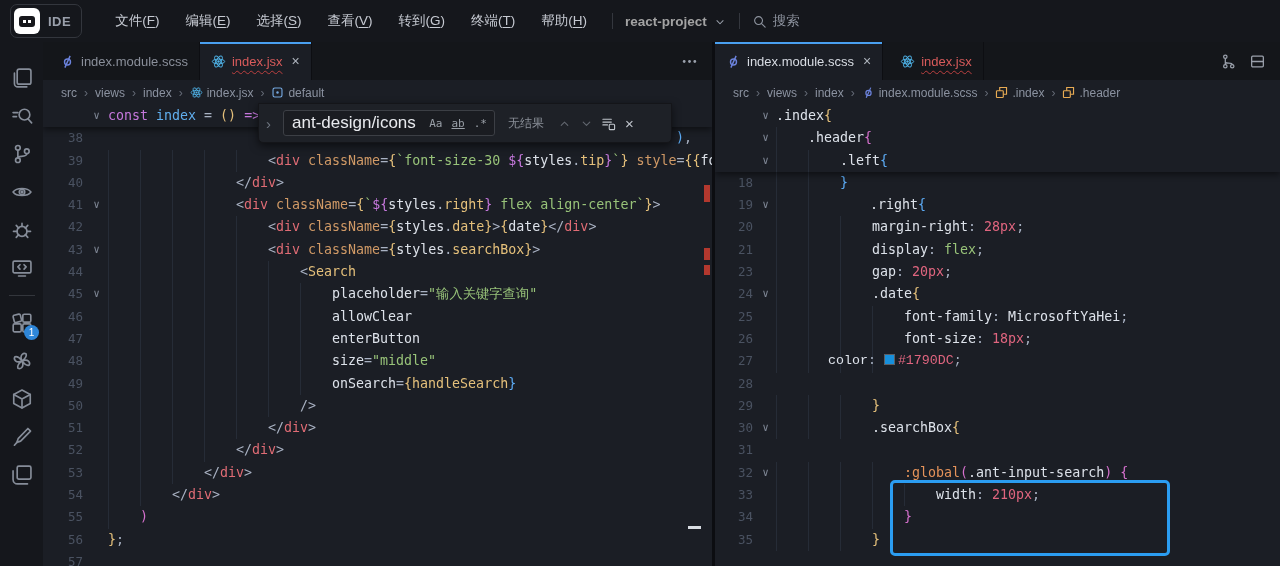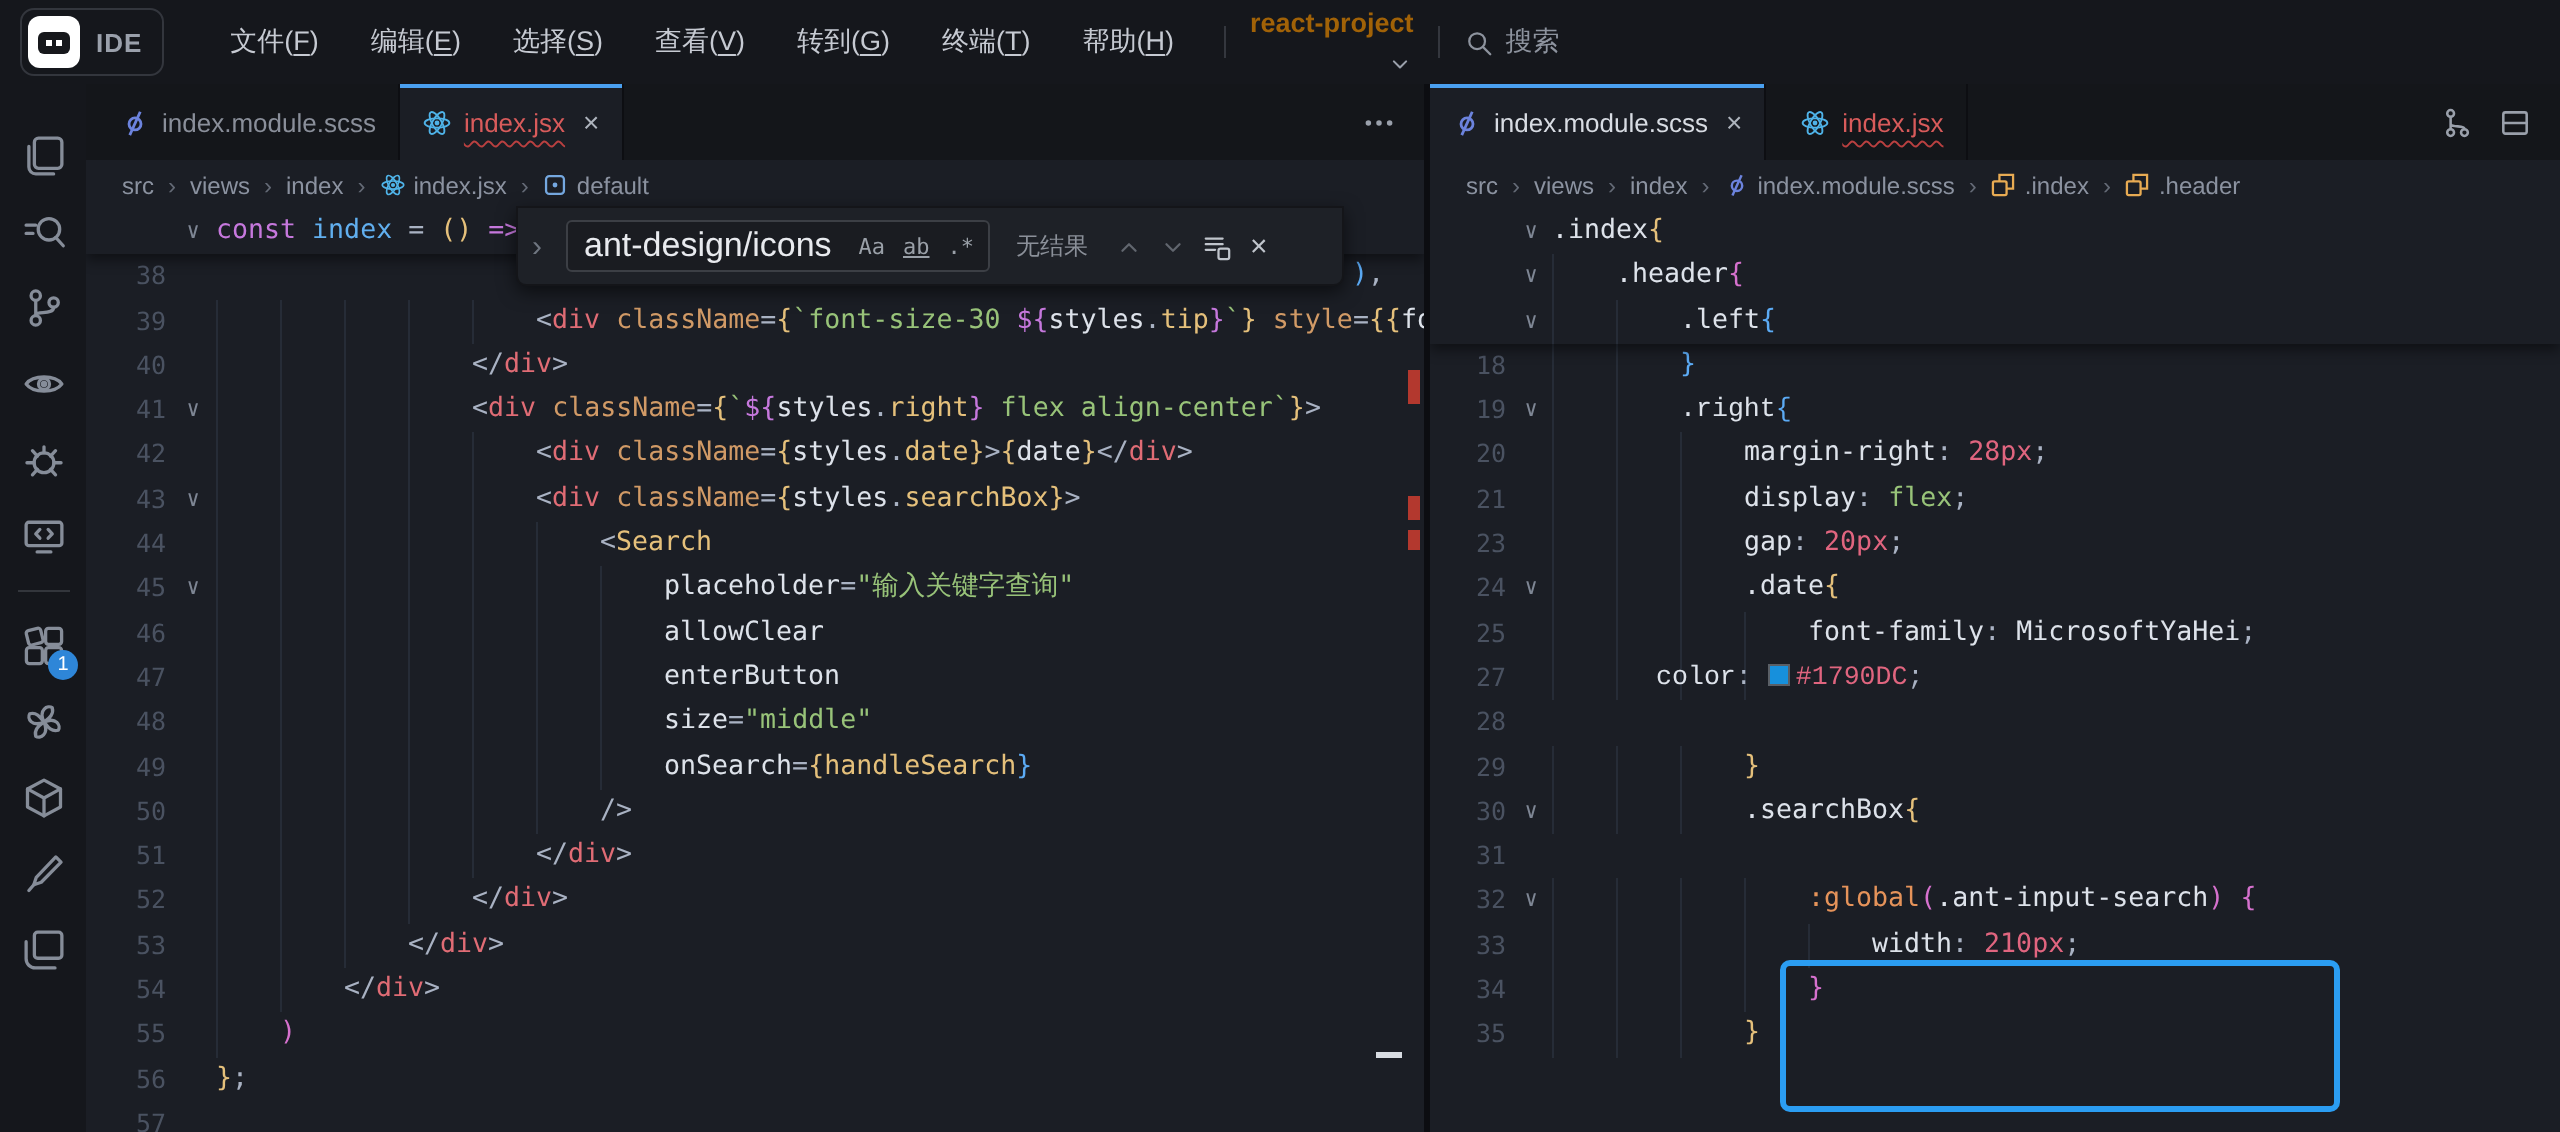--- a/index.html
+++ b/index.html
@@ -12,21 +12,21 @@
   .logo-wrap{display:flex;align-items:center;gap:8px;border:1px solid #33363d;border-radius:7px;
              padding:3px 10px 3px 3px;}
   .logo-sq{width:26px;height:26px;background:#fff;border-radius:6px;display:flex;align-items:center;justify-content:center;}
   .logo-face{width:16px;height:11px;background:#17181c;border-radius:3px;display:flex;align-items:center;justify-content:center;gap:2px;}
   .logo-face i{width:3px;height:3px;background:#fff;display:block;}
   .logo-text{font-size:13px;font-weight:bold;color:#9aa0ab;letter-spacing:.5px;}
   .menus{display:flex;margin-left:20px;}
   .menu-item{padding:4px 13px;font-size:13.5px;color:#c6cad2;border-radius:5px;cursor:default;}
   .menu-item u{text-decoration:underline;text-underline-offset:2px;}
   .tb-sep{width:1px;height:16px;background:#34373e;margin:0 12px;}
-  .project{display:flex;align-items:flex-end;gap:6px;font-size:13.5px;font-weight:bold;color:#a16207;flex-direction:column;}
+  .project{display:flex;align-items:flex-end;gap:6px;font-size:13.5px;font-weight:bold;color:#a3a3a3;}
   .project .chev{color:#9aa0ab;display:flex;}
   .tb-search{display:flex;align-items:center;gap:6px;color:#8d939e;font-size:13.5px;}
   
   .activitybar{position:absolute;left:0;top:42px;width:43px;height:524px;background:#15171c;
                display:flex;flex-direction:column;align-items:center;padding-top:17px;}
   .ab-icon{width:43px;height:38px;display:flex;align-items:center;justify-content:center;color:#868d99;position:relative;}
   .ab-icon svg{width:22px;height:22px;}
   .ab-divider{width:26px;height:1px;background:#33363c;margin:8px 0;}
   .badge{position:absolute;right:4px;bottom:2px;min-width:15px;height:15px;border-radius:50%;
          background:#2e86d8;color:#fff;font-size:10px;display:flex;align-items:center;justify-content:center;}
@@ -538,21 +538,21 @@
         </div>
       <div id="lines-right">
           <div class="cl">
             <span class="ln">18</span>
             <span class="fold"></span>
             <pre class="txt" style="margin: 0px; background-size: 64px 100%; padding-left: 64px;"><span class="blue">}</span></pre>
           </div>
           <div class="cl">
             <span class="ln">19</span>
             <span class="fold">∨</span>
-            <pre class="txt" style="margin: 0px; background-size: 64px 100%; padding-left: 64px; font-family: Liberation Mono, monospace;"><span class="wb">.right</span><span class="blue">{</span></pre>
+            <pre class="txt" style="margin: 0px; background-size: 64px 100%; padding-left: 94px;"><span class="wb">.right</span><span class="blue">{</span></pre>
           </div>
           <div class="cl">
             <span class="ln">20</span>
             <span class="fold"></span>
             <pre class="txt" style="margin: 0px; background-size: 96px 100%; padding-left: 96px;"><span class="wb">margin-right</span><span class="p">: </span><span class="num">28px</span><span class="p">;</span></pre>
           </div>
           <div class="cl">
             <span class="ln">21</span>
             <span class="fold"></span>
             <pre class="txt" style="margin: 0px; background-size: 96px 100%; padding-left: 96px;"><span class="wb">display</span><span class="p">: </span><span class="grn">flex</span><span class="p">;</span></pre>
@@ -566,20 +566,25 @@
             <span class="ln">24</span>
             <span class="fold">∨</span>
             <pre class="txt" style="margin: 0px; background-size: 96px 100%; padding-left: 96px;"><span class="wb">.date</span><span class="gold">{</span></pre>
           </div>
           <div class="cl">
             <span class="ln">25</span>
             <span class="fold"></span>
             <pre class="txt" style="margin: 0px; background-size: 128px 100%; padding-left: 128px;"><span class="wb">font-family</span><span class="p">: </span><span class="wb">MicrosoftYaHei</span><span class="p">;</span></pre>
           </div>
           <div class="cl">
+            <span class="ln">26</span>
+            <span class="fold"></span>
+            <pre class="txt" style="margin: 0px; background-size: 128px 100%; padding-left: 128px;"><span class="wb">font-size</span><span class="p">: </span><span class="num">18px</span><span class="p">;</span></pre>
+          </div>
+          <div class="cl">
             <span class="ln">27</span>
             <span class="fold"></span>
             <pre class="txt" style="margin: 0px; background-size: 128px 100%; padding-left: 52px; font-family: Liberation Mono, monospace;"><span class="wb">color</span><span class="p">: </span><span class="swatch"></span><span class="num">#1790DC</span><span class="p">;</span></pre>
           </div>
           <div class="cl">
             <span class="ln">28</span>
             <span class="fold"></span>
           </div>
           <div class="cl">
             <span class="ln">29</span>

